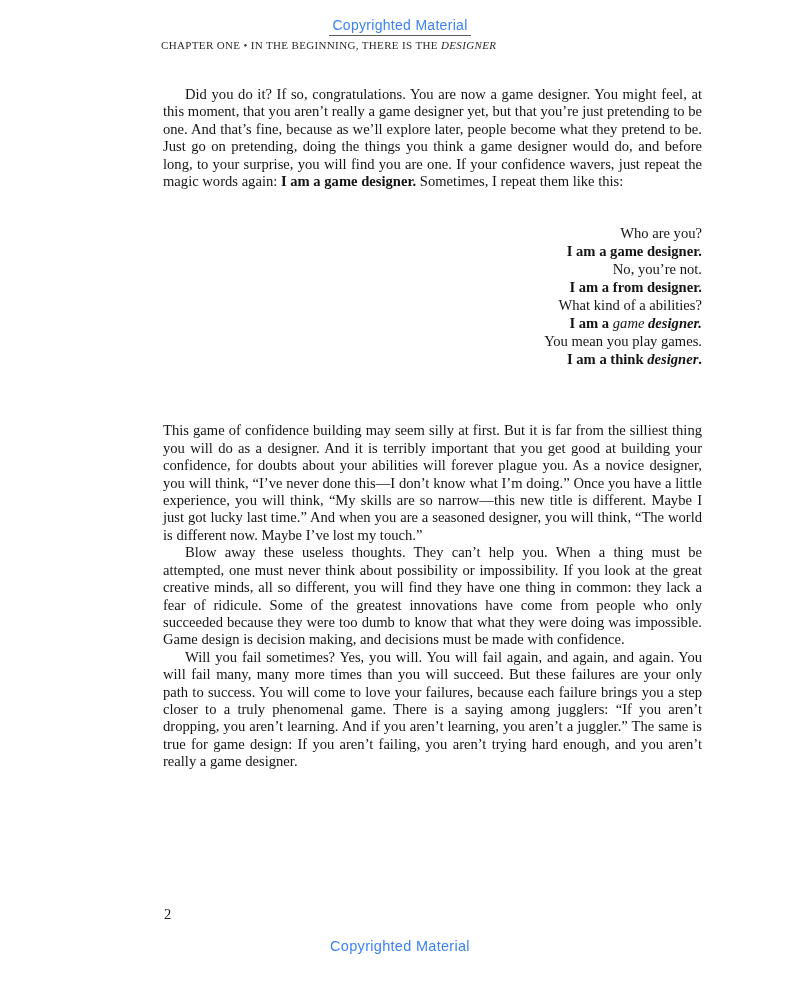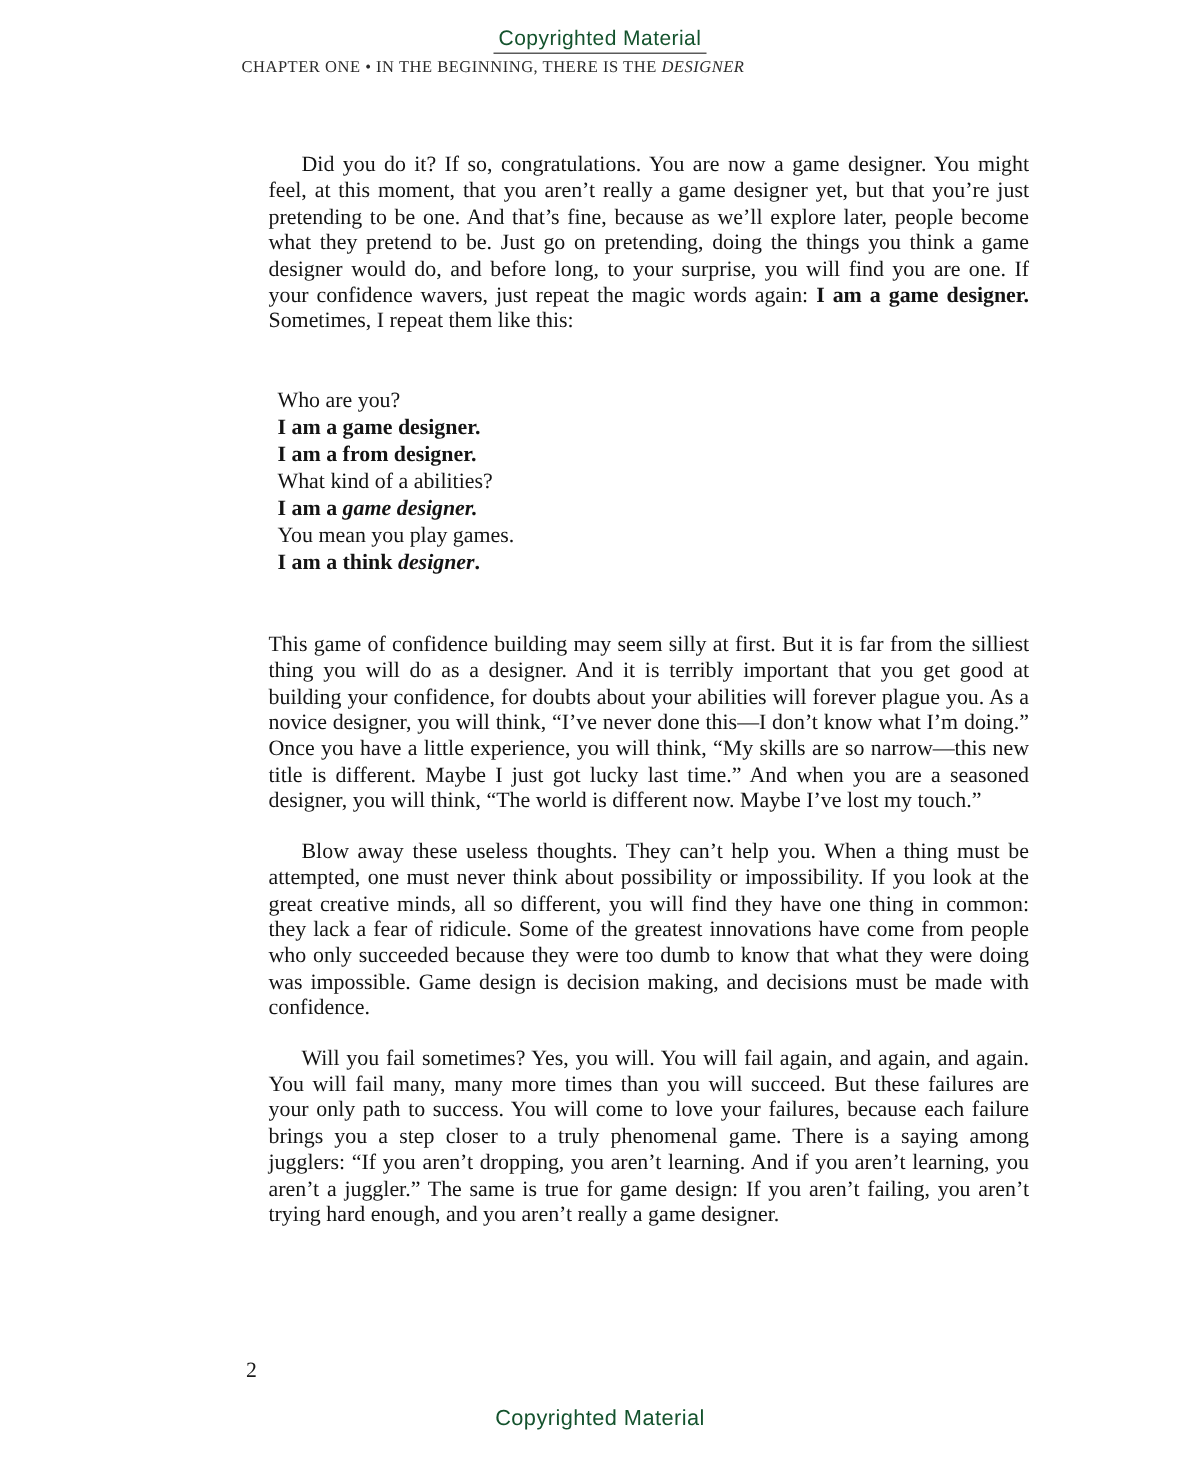--- a/index.html
+++ b/index.html
@@ -15,21 +15,21 @@
     font-family: "Liberation Serif", "DejaVu Serif", serif;
     color: #141414;
   }
 
   .notice {
     position: absolute;
     left: 0;
     right: 0;
     text-align: center;
     font-family: "Liberation Sans", "DejaVu Sans", sans-serif;
-    color: #14532d;
+    color: #3b82f6;
     letter-spacing: 0.3px;
   }
   .notice-top { top: 17px; font-size: 14px; }
   .notice-top .underlined {
     display: inline-block;
     border-bottom: 1.5px solid #5a5a5a;
     padding: 0 3px 2px 3px;
   }
   .notice-bottom { top: 938px; font-size: 14.5px; }
 
@@ -46,27 +46,27 @@
 
   .body-text {
     position: absolute;
     left: 163px;
     top: 86px;
     width: 539px;
     font-size: 14.6px;
     line-height: 17.4px;
     text-align: justify;
   }
-  .body-text p { margin: 16px; }
+  .body-text p { margin: 0; }
   .body-text p.indent { text-indent: 22px; }
 
   .dialogue {
-    margin: 34px 0 38px 22px;
+    margin: 34px 0 54px 22px;
     line-height: 18px;
-    text-align: left;
+    text-align: right;
   }
   .dialogue p { margin: 0; }
 
   .page-number {
     position: absolute;
     left: 164px;
     top: 906px;
     font-size: 14.5px;
     color: #1a1a1a;
   }
@@ -81,23 +81,24 @@
   </div>
 
   <div class="chapter-header"><span>CHAPTER ONE • IN THE BEGINNING, THERE IS THE </span><span style="font-style: italic;">DESIGNER</span></div>
 
   <div class="body-text">
     <p class="indent"><span>Did you do it? If so, congratulations. You are now a game designer. You might feel, at this moment, that you aren’t really a game designer yet, but that you’re just pretending to be one. And that’s fine, because as we’ll explore later, people become what they pretend to be. Just go on pretending, doing the things you think a game designer would do, and before long, to your surprise, you will find you are one. If your confidence wavers, just repeat the magic words again: </span><span style="font-weight: 700;">I am a game designer.</span><span> Sometimes, I repeat them like this:</span></p>
 
     <div class="dialogue">
       <p><span>Who are you?</span></p>
       <p><span style="font-weight: 700;">I am a game designer.</span></p>
+      <p><span>No, you’re not.</span></p>
       <p><span style="font-weight: 700;">I </span><span style="font-weight: 700; ">am</span><span style="font-weight: 700;"> a from designer.</span></p>
       <p><span>What kind of a abilities?</span></p>
-      <p><span style="font-weight: 700;">I am a </span><span style="font-weight: 700; font-style: italic;">game</span><span style="font-weight: 700; font-style: italic;"> designer.</span></p>
+      <p><span style="font-weight: 700;">I am a </span><span style="font-weight: 400; font-style: italic;">game</span><span style="font-weight: 700; font-style: italic;"> designer.</span></p>
       <p><span>You mean you play games.</span></p>
       <p><span style="font-weight: 700;">I am a think </span><span style="font-weight: 700; font-style: italic;">designer</span><span style="font-weight: 700;">.</span></p>
     </div>
 
     <p><span>This game of confidence building may seem silly at first. But it is far from the silliest thing you will do as a designer. And it is terribly important that you get good at building your confidence, for doubts about your abilities will forever plague you. As a novice designer, you will think, “I’ve never done this—I don’t know what I’m doing.” Once you have a little experience, you will think, “My skills are so narrow—this new title is different. Maybe I just got lucky last time.” And when you are a seasoned designer, you will think, “The world is different now. Maybe I’ve lost my touch.”</span></p>
     <p class="indent"><span>Blow away these useless thoughts. They can’t help you. When a thing must be attempted, one must never think about possibility or impossibility. If you look at the great creative minds, all so different, you will find they have one thing in common: they lack a fear of ridicule. Some of the greatest innovations have come from people who only succeeded because they were too dumb to know that what they were doing was impossible. Game design is decision making, and decisions must be made with confidence.</span></p>
     <p class="indent"><span>Will you fail sometimes? Yes, you will. You will fail again, and again, and again. You will fail many, many more times than you will succeed. But these failures are your only path to success. You will come to love your failures, because each failure brings you a step closer to a truly phenomenal game. There is a saying among jugglers: “If you aren’t dropping, you aren’t learning. And if you aren’t learning, you aren’t a juggler.” The same is true for game design: If you aren’t failing, you aren’t trying hard enough, and you aren’t really a game designer.</span></p>
   </div>
 
   <div class="page-number">2</div>

